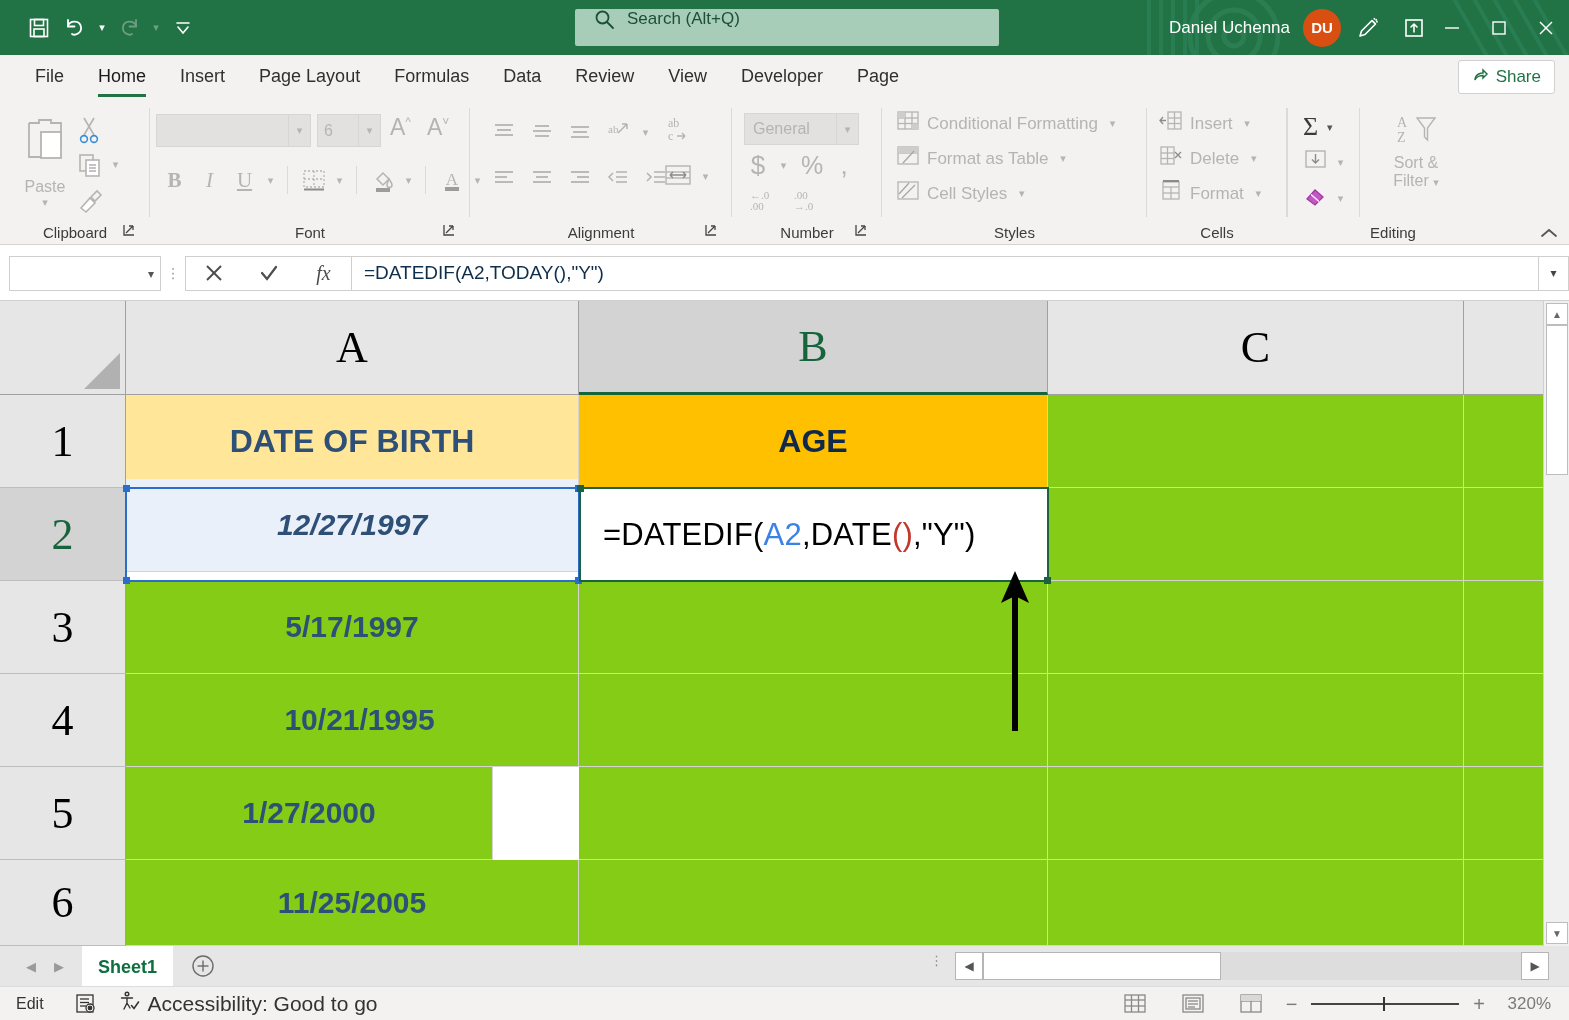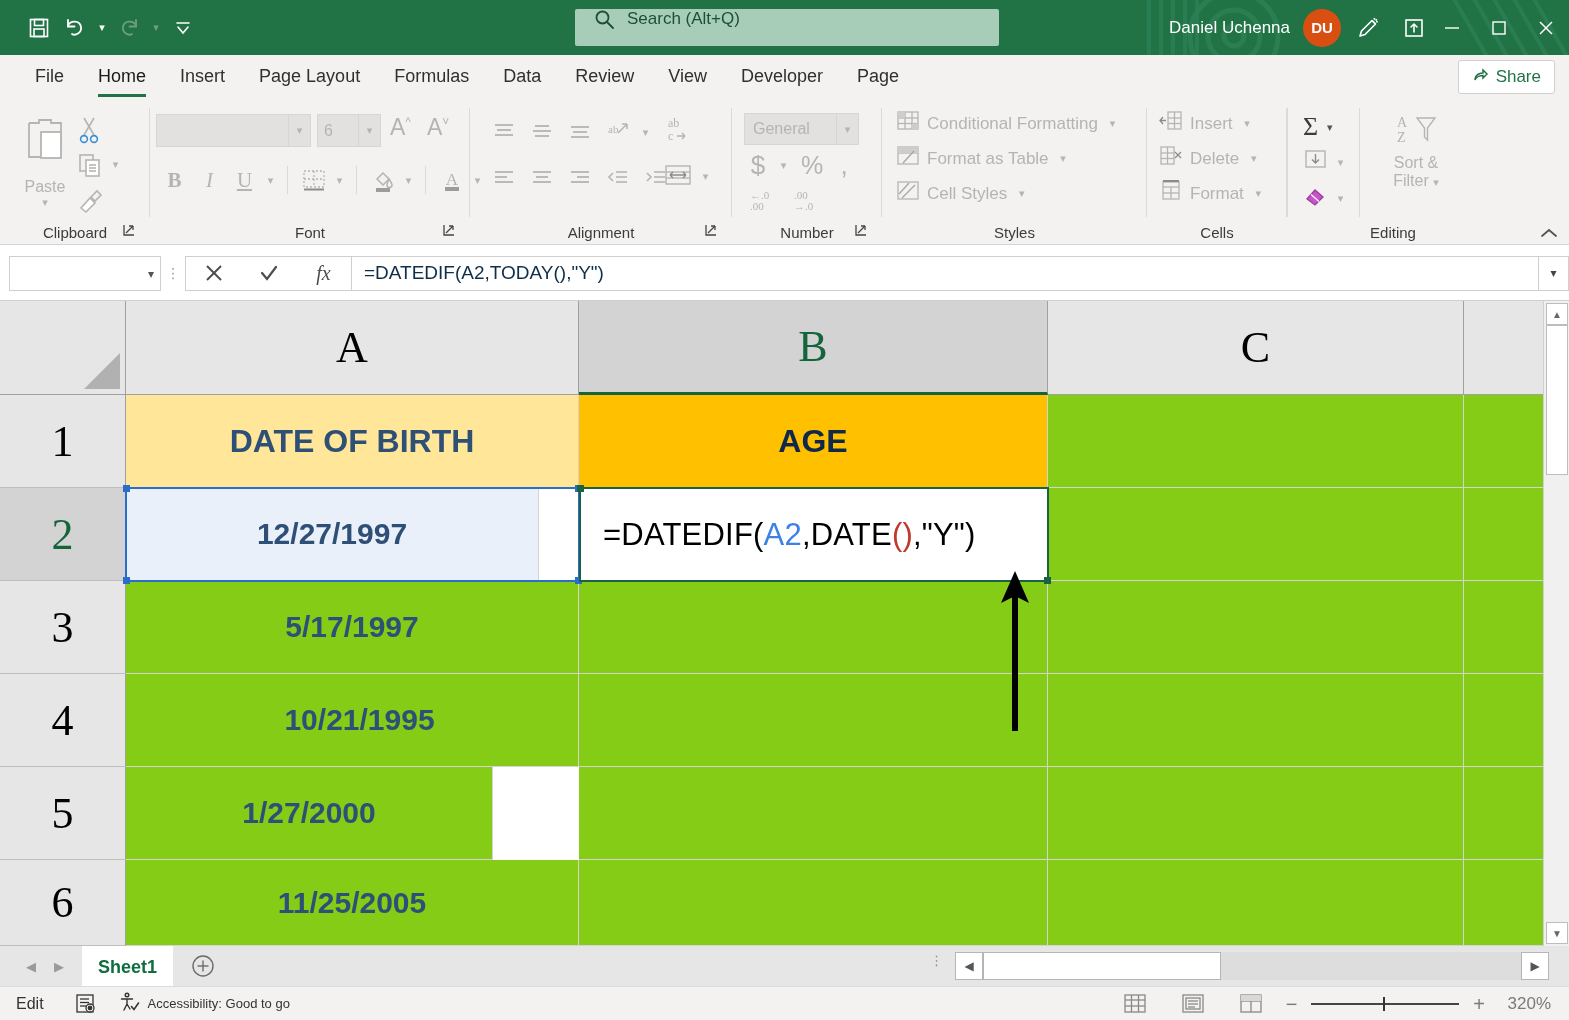--- a/index.html
+++ b/index.html
@@ -256,21 +256,21 @@
   .hsb-thumb { position:absolute; left:28px; top:0; width:238px; height:28px; background:#fff; border:1px solid #b5b5b5;}
 
   
   .statusbar {
     position: absolute; left: 0; top: 986px; width: 1569px; height: 34px;
     background: #f3f2f1; border-top: 1px solid #dcdcdc;
     display: flex; align-items: center;
   }
   .st-mode { padding-left: 16px; font-size: 16px; color: #333; }
   .st-ic { margin-left: 30px; display:flex; align-items:center; color:#333;}
-  .st-a11y { margin-left: 20px; display:flex; align-items:center; gap:8px; font-size:13px; color:#333;}
+  .st-a11y { margin-left: 20px; display:flex; align-items:center; gap:8px; font-size:21px; color:#333;}
   .st-right { position:absolute; right: 0; top:0; height:34px; display:flex; align-items:center; gap: 0; }
   .viewbtn { width: 58px; height:34px; display:flex;align-items:center;justify-content:center; color:#555;}
   .zoomctl { display:flex; align-items:center; gap: 14px; margin-left: 6px;}
   .zsign { color:#7a7a7a; font-size: 20px; }
   .ztrack { position: relative; width: 148px; height: 2px; background:#444; }
   .zthumb { position:absolute; left: 72px; top:-6px; width:2px; height:14px; background:#333;}
   .zval { width: 84px; text-align:right; padding-right: 18px; color:#7a7a7a; font-size:17px;}
 </style>
 </head>
 <body>
@@ -820,21 +820,21 @@
     <div class="rowhdr" style="top:280px; height:93px;">3</div>
     <div class="rowhdr" style="top:373px; height:93px;">4</div>
     <div class="rowhdr" style="top:466px; height:93px;">5</div>
     <div class="rowhdr" style="top:559px; height:86px;">6</div>
 
     <div class="cell hdr2" style="left:579px; top:94px; width:469px; height:93px; font-size:32px;">AGE</div>
     <div class="cell hdr1" style="left:126px; top:94px; width:453px; height:93px; font-size:32px;">DATE OF BIRTH</div>
     <div class="cell" style="left:1048px; top:94px; width:416px; height:93px;"></div>
     <div class="cell" style="left:1464px; top:94px; width:79px; height:93px; border-right:none;"></div>
 
-    <div class="cell a2sel" style="left:126px; top:187px; width:413px; height:93px;">12/27/1997</div>
+    <div class="cell a2sel" style="left:126px; top:178px; width:453px; height:93px;font-style:italic;">12/27/1997</div>
     <div class="cell" style="left:579px; top:187px; width:469px; height:93px;"></div>
     <div class="cell" style="left:1048px; top:187px; width:416px; height:93px;"></div>
     <div class="cell" style="left:1464px; top:187px; width:79px; height:93px; border-right:none;"></div>
 
     <div class="cell" style="left:126px; top:280px; width:453px; height:93px;">5/17/1997</div>
     <div class="cell" style="left:579px; top:280px; width:469px; height:93px;"></div>
     <div class="cell" style="left:1048px; top:280px; width:416px; height:93px;"></div>
     <div class="cell" style="left:1464px; top:280px; width:79px; height:93px; border-right:none;"></div>
 
     <div class="cell" style="left:126px; top:373px; width:453px; height:93px;padding-left:15px;">10/21/1995</div>

